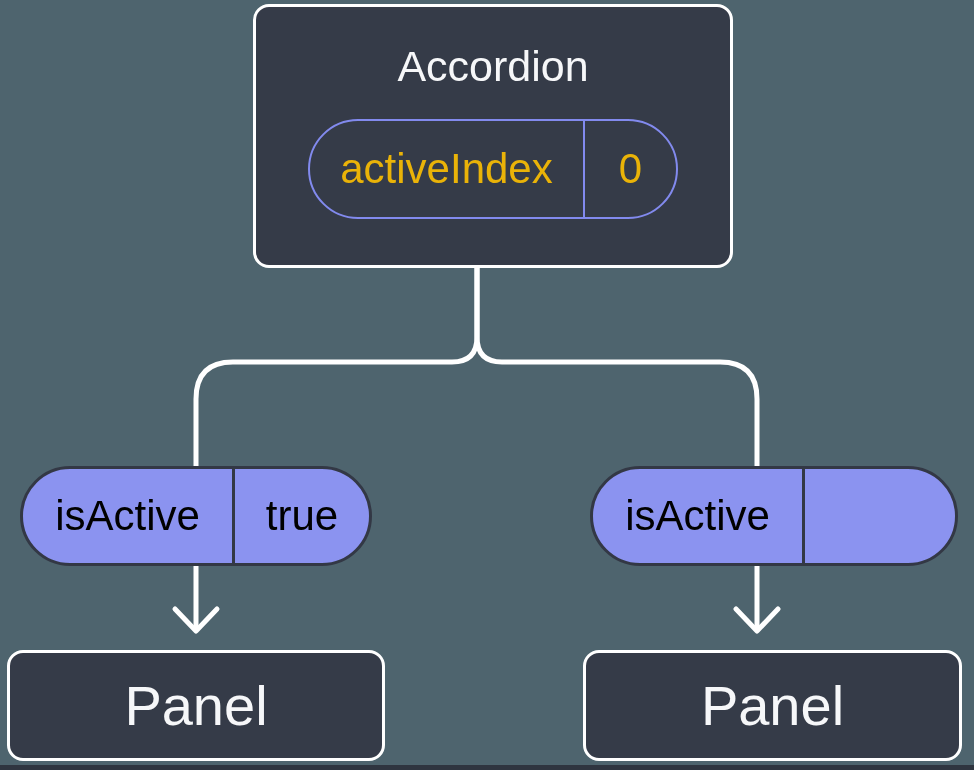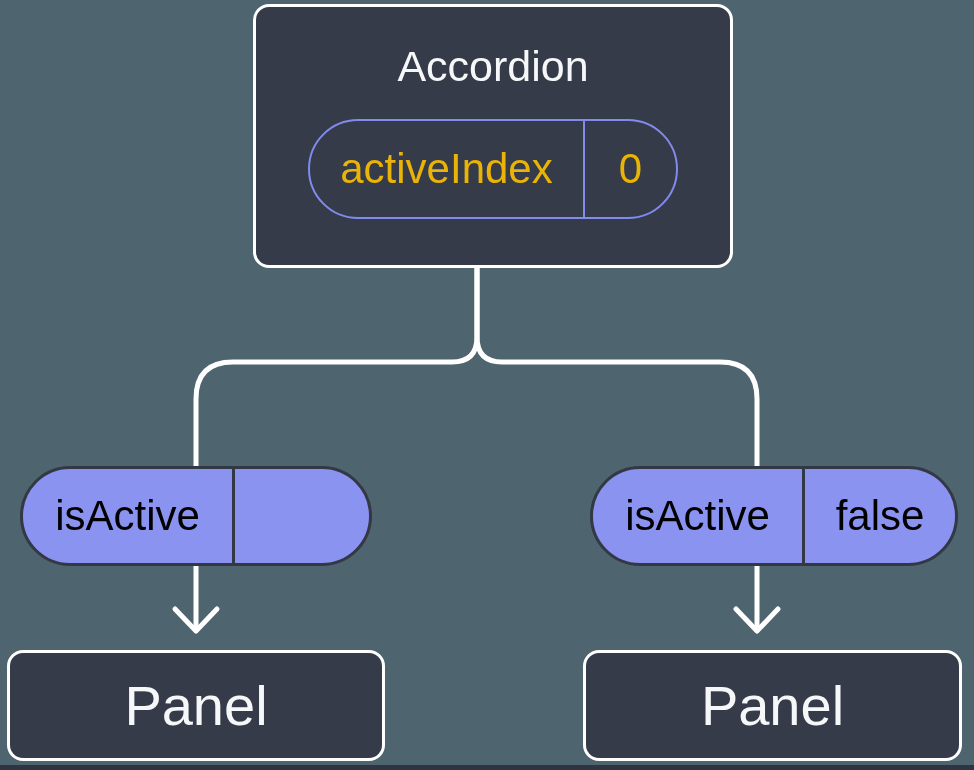--- a/index.html
+++ b/index.html
@@ -119,25 +119,25 @@
   <div class="node accordion-node">
     <div class="node-title">Accordion</div>
     <div class="prop-pill">
       <div class="seg seg-name">activeIndex</div>
       <div class="seg seg-value">0</div>
     </div>
   </div>
 
   <div class="state-pill state-pill-left">
     <div class="seg seg-name">isActive</div>
+    <div class="seg seg-value">true</div>
   </div>
 
   <div class="state-pill state-pill-right">
     <div class="seg seg-name">isActive</div>
-    <div class="seg seg-value">false</div>
   </div>
 
   <div class="node panel-node panel-node-left">
     <span>Panel</span>
   </div>
 
   <div class="node panel-node panel-node-right">
     <span>Panel</span>
   </div>
 

